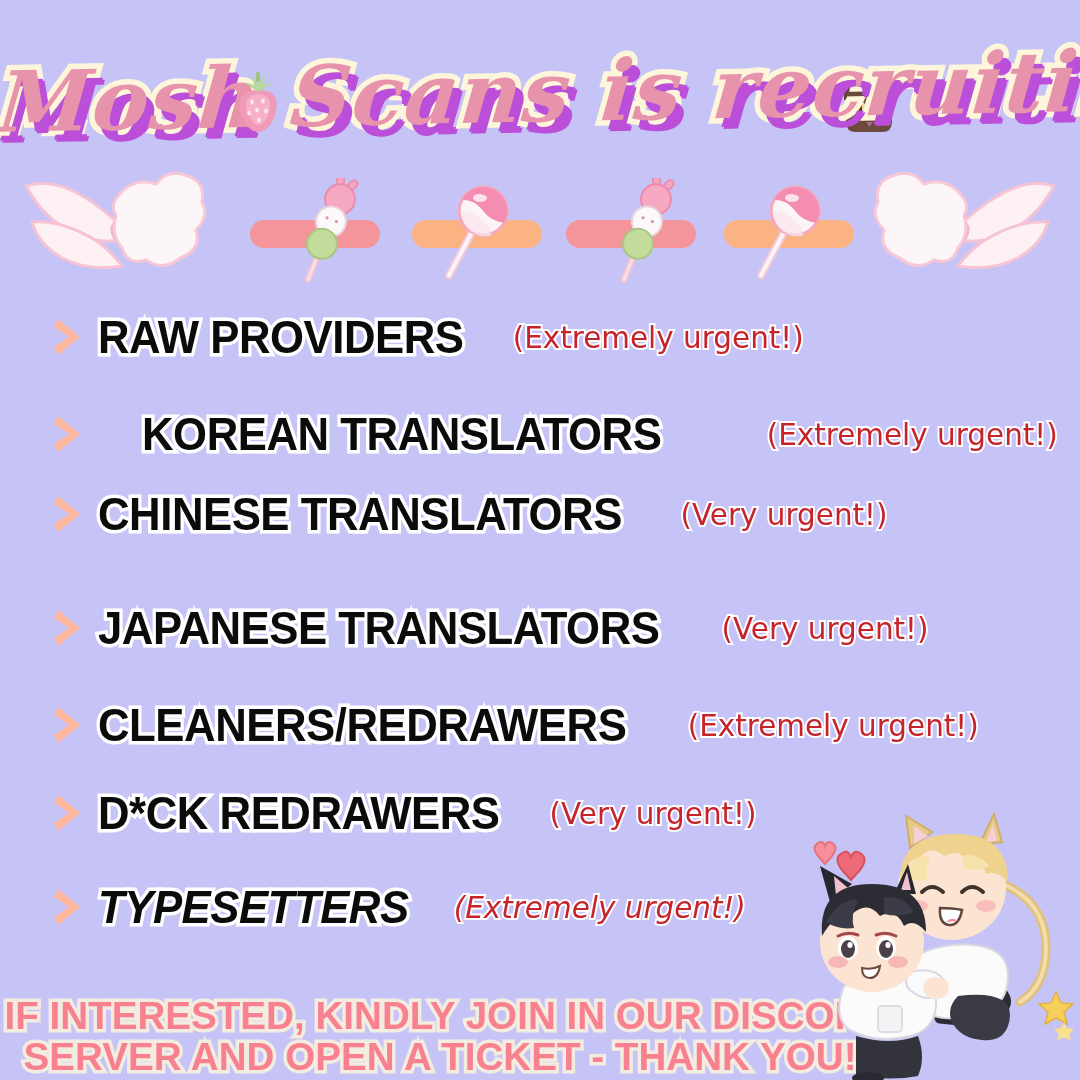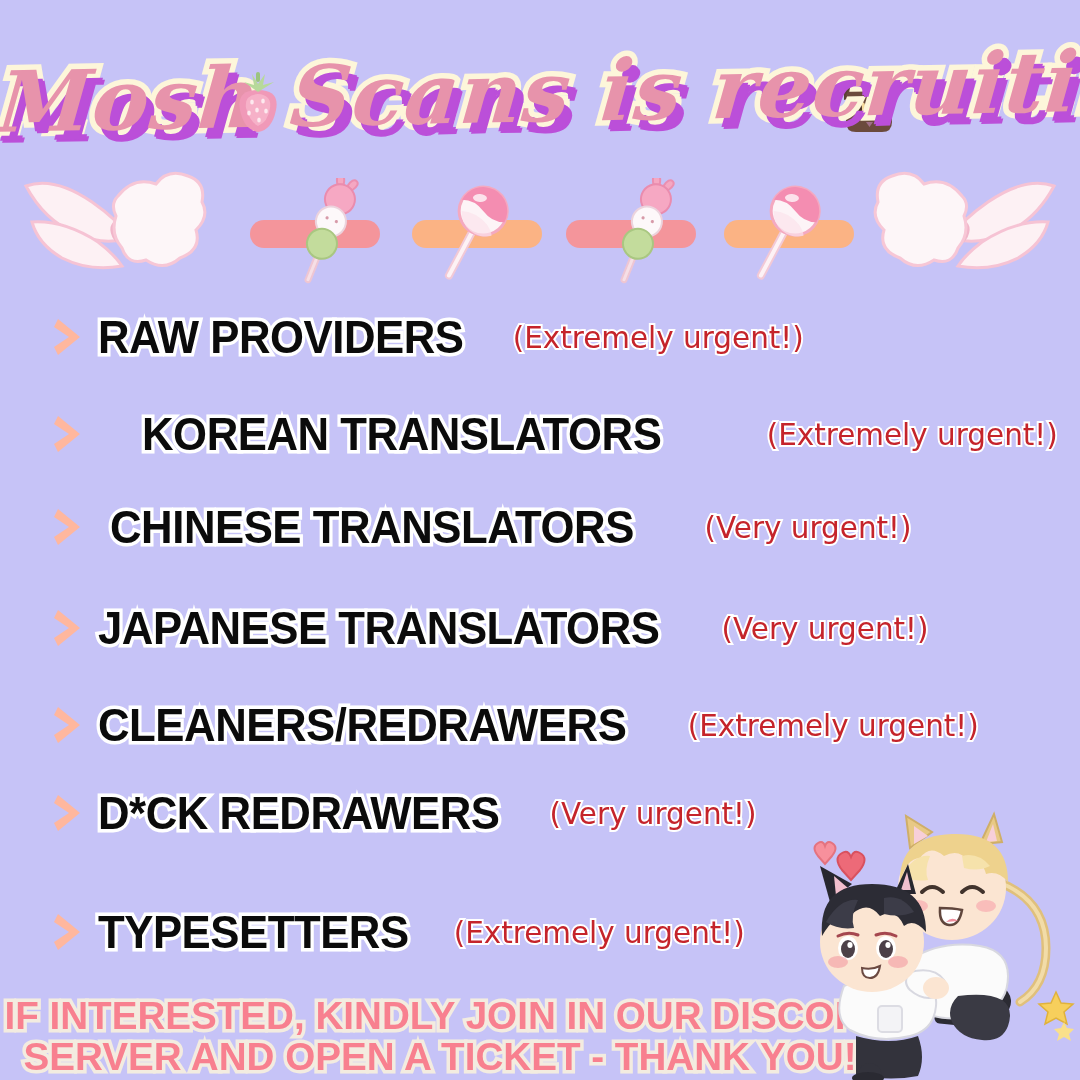--- a/index.html
+++ b/index.html
@@ -280,21 +280,21 @@
     </div>
 
     <div class="role-row" style="top:103px;gap:44px;">
       <svg class="chevron" viewBox="0 0 34 46">
         <path d="M6 5 L28 23 L6 41 L2 33 L17 23 L2 13 Z" fill="#ffb79e"></path>
       </svg>
       <span class="role-name">KOREAN TRANSLATORS</span>
       <span class="role-note">(Extremely urgent!)</span>
     </div>
 
-    <div class="role-row" style="top:196px;gap:12px;">
+    <div class="role-row" style="top:183px;">
       <svg class="chevron" viewBox="0 0 34 46">
         <path d="M6 5 L28 23 L6 41 L2 33 L17 23 L2 13 Z" fill="#ffb79e"></path>
       </svg>
       <span class="role-name">CHINESE TRANSLATORS</span>
       <span class="role-note">(Very urgent!)</span>
     </div>
 
     <div class="role-row" style="top:297px;justify-content:center;">
       <svg class="chevron" viewBox="0 0 34 46">
         <path d="M6 5 L28 23 L6 41 L2 33 L17 23 L2 13 Z" fill="#ffb79e"></path>
@@ -312,21 +312,21 @@
     </div>
 
     <div class="role-row" style="top:482px;">
       <svg class="chevron" viewBox="0 0 34 46">
         <path d="M6 5 L28 23 L6 41 L2 33 L17 23 L2 13 Z" fill="#ffb79e"></path>
       </svg>
       <span class="role-name">D*CK REDRAWERS</span>
       <span class="role-note">(Very urgent!)</span>
     </div>
 
-    <div class="role-row" style="top:601px;">
+    <div class="role-row" style="top:576px;font-style:italic;">
       <svg class="chevron" viewBox="0 0 34 46">
         <path d="M6 5 L28 23 L6 41 L2 33 L17 23 L2 13 Z" fill="#ffb79e"></path>
       </svg>
       <span class="role-name">TYPESETTERS</span>
       <span class="role-note">(Extremely urgent!)</span>
     </div>
   </div>
 
   <svg id="chibi" viewBox="0 0 290 270">
 

